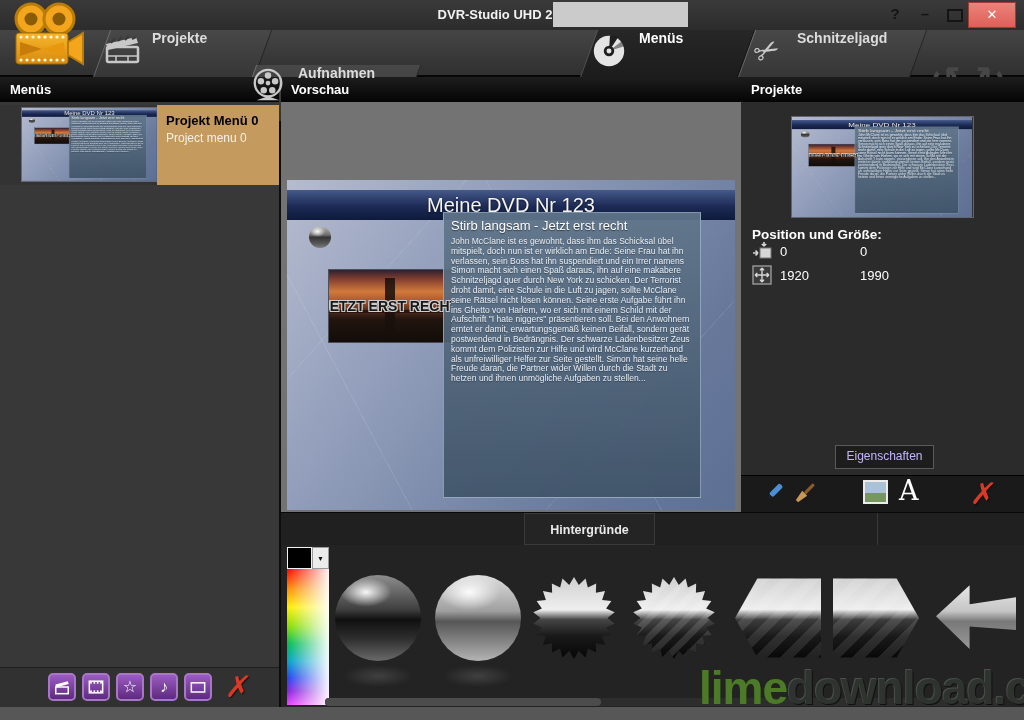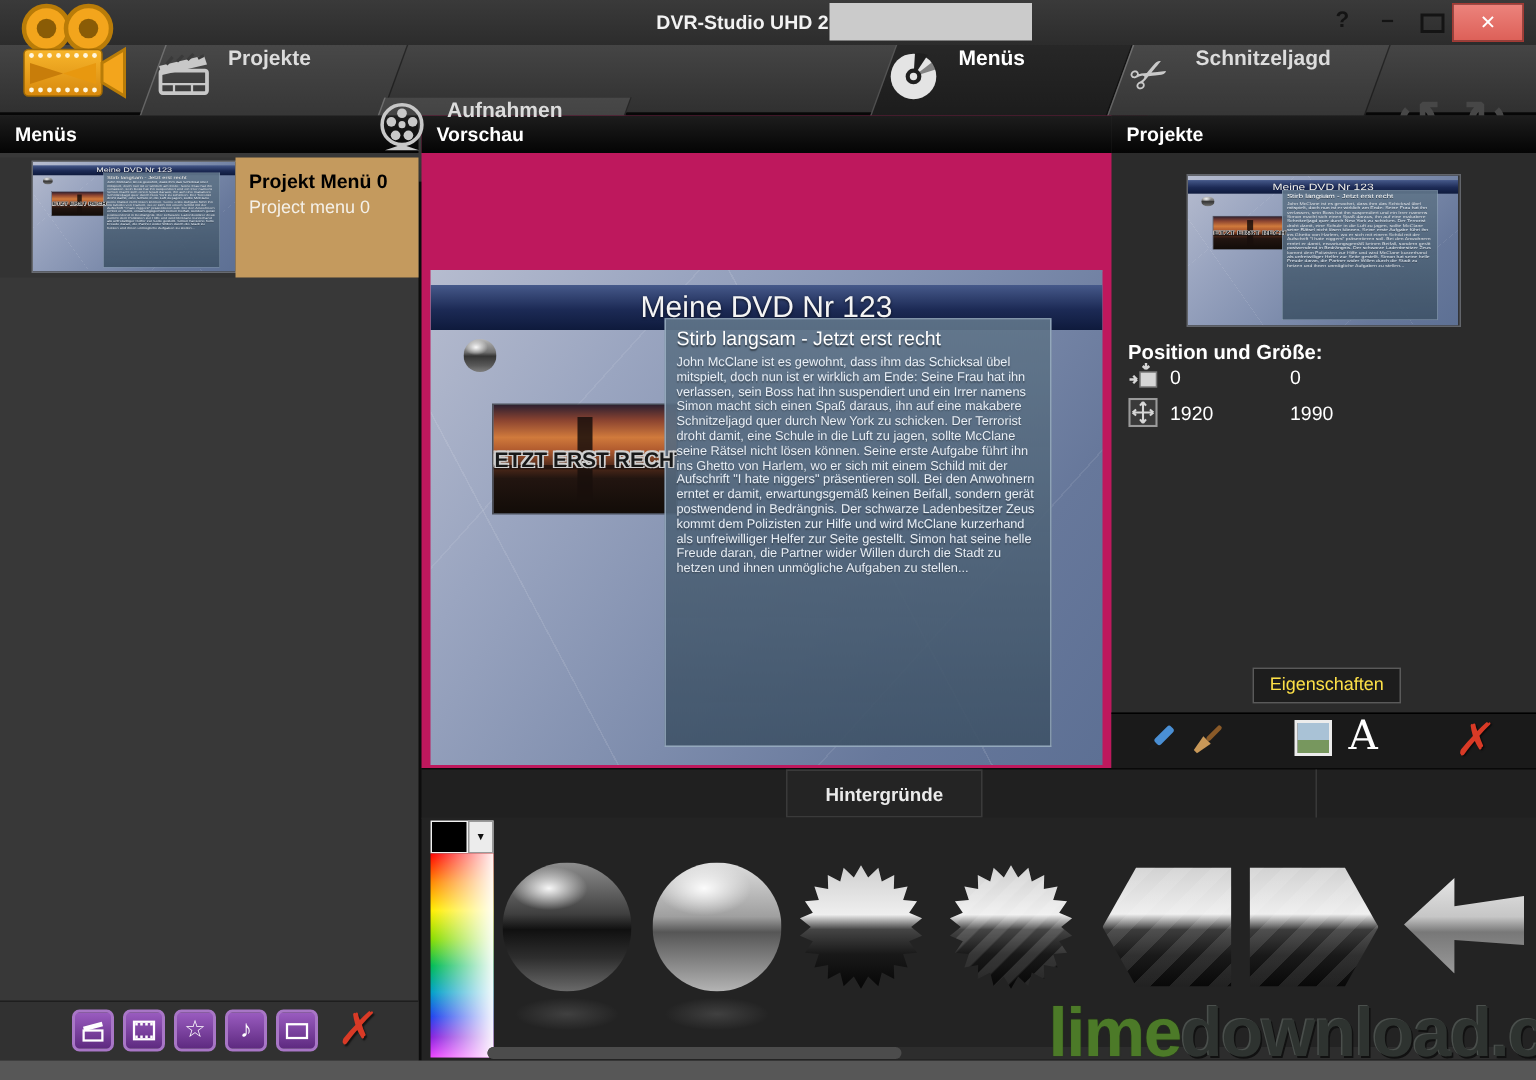--- a/index.html
+++ b/index.html
@@ -39,21 +39,21 @@
   .tab.active .tab-label{color:#ffffff;}
   .tab-icon{display:flex;align-items:center;justify-content:center;width:44px;height:40px;}
   .scissors-glyph{font-size:30px;color:#c9c9c9;display:inline-block;transform:rotate(-28deg);}
   .undo-redo{position:absolute;top:31px;font-size:37px;color:#474747;font-weight:bold;line-height:40px;}
 
   
   .panel-header{position:absolute;left:0;top:0;right:0;height:25px;line-height:25px;
                 padding-left:10px;font-size:13px;font-weight:bold;color:#fff;
                 background:linear-gradient(#1d1d1d,#040404);box-sizing:border-box;}
   .left-panel{position:absolute;left:0;top:77px;width:279px;height:630px;background:#383838;}
-  .center-panel{position:absolute;left:281px;top:77px;width:484px;height:435px;background:#be185d;}
+  .center-panel{position:absolute;left:281px;top:77px;width:484px;height:435px;background:#737373;}
   .right-panel{position:absolute;left:741px;top:77px;width:283px;height:435px;background:#2b2b2b;}
 
   
   .menu-item{position:absolute;left:0;top:28px;width:279px;height:80px;background:#333;cursor:pointer;}
   .menu-item-sel{position:absolute;left:157px;top:0;width:122px;height:80px;background:#c49a5e;
                  padding:8px 0 0 9px;box-sizing:border-box;}
   .menu-item-title{font-size:13px;font-weight:bold;color:#000000;}
   .menu-item-sub{font-size:12px;color:#f4f0e8;margin-top:3px;}
   .thumb-slot-left{position:absolute;left:22px;top:3px;width:135px;height:73px;overflow:hidden;
                    outline:1px solid rgba(200,210,225,.35);}
@@ -102,21 +102,21 @@
 
   
   .thumb-slot-right{position:absolute;left:51px;top:40px;width:181px;height:100px;overflow:hidden;
        outline:1px solid rgba(200,210,225,.35);}
   .thumb-slot-right .dvd-menu{transform:scale(0.402,0.303);transform-origin:top left;}
   .pos-label{position:absolute;left:11px;top:150px;font-size:13.5px;font-weight:bold;color:#fff;}
   .pos-row{position:absolute;left:11px;font-size:13px;color:#fff;display:flex;align-items:center;}
   .pos-icon{width:20px;height:20px;margin-right:8px;display:inline-block;}
   .pos-val1{display:inline-block;width:80px;}
   .props-btn{position:absolute;left:94px;top:368px;width:97px;height:22px;background:#1d1d1d;
-       border:1px solid #5a5a5a;color:#fde047;font-size:12px;text-align:center;line-height:20px;cursor:pointer;}
+       border:1px solid #5a5a5a;color:#c4b5fd;font-size:12px;text-align:center;line-height:20px;cursor:pointer;}
   .detail-iconrow{position:absolute;left:0;top:398px;width:283px;height:37px;background:#1a1a1a;
        border-top:1px solid #000;}
   .dtool{position:absolute;top:4px;cursor:pointer;}
   .img-tool{width:25px;height:24px;border:2px solid #ececec;box-sizing:border-box;
        background:linear-gradient(#a9c2d6 55%,#77975e 55%);}
   .a-tool{font-family:"DejaVu Serif",serif;font-size:27px;color:#fff;line-height:28px;}
 
   
   .bottom-tabs{position:absolute;left:281px;top:512px;width:743px;height:33px;background:#202020;
        border-top:1px solid #090909;}

